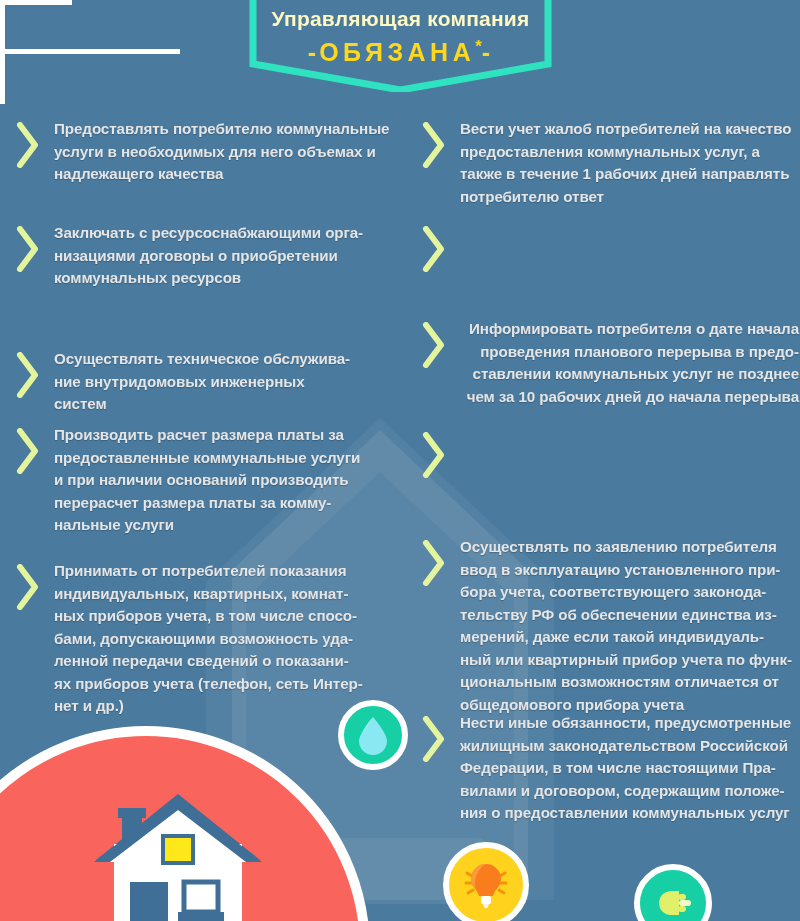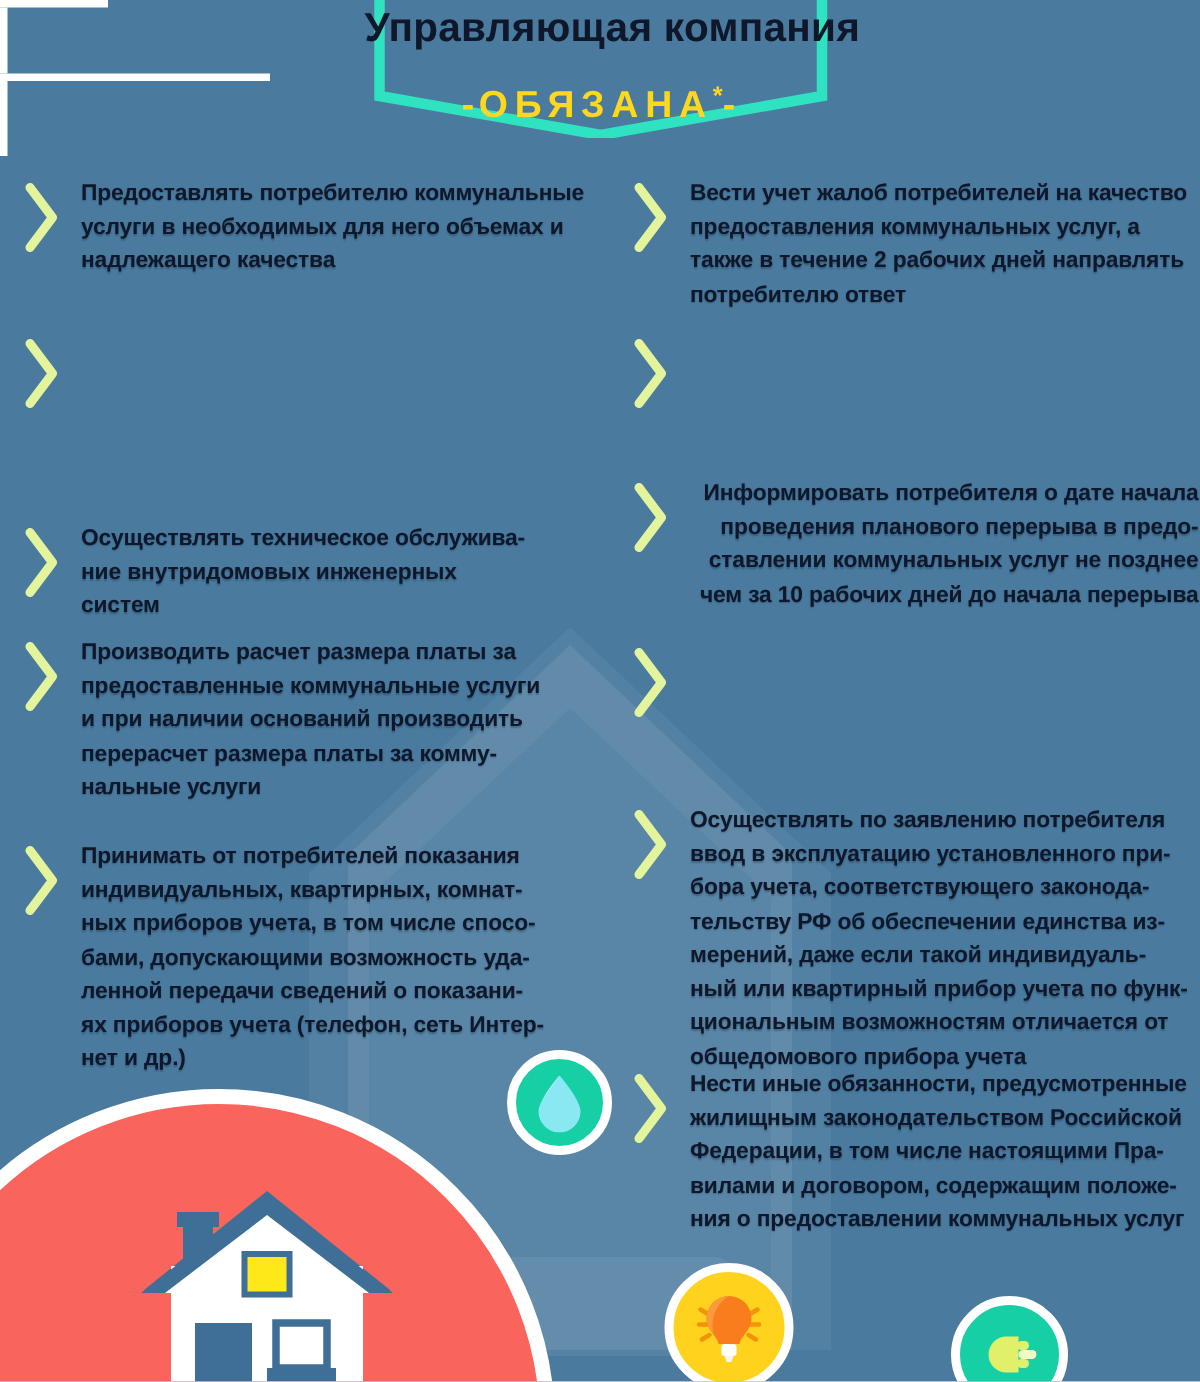--- a/index.html
+++ b/index.html
@@ -35,34 +35,34 @@
   .banner-svg { display: block; }
   .banner-text {
     position: absolute;
     left: 0; top: 0;
     width: 315px;
     text-align: center;
     padding-top: 14px;
     box-sizing: border-box;
   }
   .banner-line1 {
-    color: #0f172a;
-    font-size: 27px;
+    color: #fef9c3;
+    font-size: 21px;
     font-weight: bold;
     letter-spacing: 0.2px;
     line-height: 25px;
     white-space: nowrap;
   }
   .banner-line2 {
     color: #ffd71e;
     font-size: 25px;
     font-weight: bold;
     letter-spacing: 4.5px;
     line-height: 30px;
-    margin-top: 18px;
+    margin-top: 1px;
     white-space: nowrap;
   }
   .banner-line2 .ast { font-size: 17px; vertical-align: super; letter-spacing: 0; }
   .banner-line2 .dash { letter-spacing: 3px; }
 
   
   .col {
     position: absolute;
     top: 118px;
     width: 385px;
@@ -78,21 +78,21 @@
     width: 100%;
   }
   .chev {
     position: absolute;
     left: 8px;
     top: 4px;
     width: 24px;
     height: 46px;
   }
   .ob-text {
-    color: #0f172a;
+    color: #e5e5e5;
     font-size: 15.2px;
     font-weight: bold;
     line-height: 22.5px;
     letter-spacing: -0.1px;
     white-space: pre-line;
     text-shadow: 0 1px 1px rgba(20,50,70,.35);
   }
 
   
   .red-circle {
@@ -177,20 +177,23 @@
       </svg>
       <div class="ob-text">Предоставлять потребителю коммунальные
 услуги в необходимых для него объемах и
 надлежащего качества</div>
     </div>
 
     <div class="obligation" style="position:absolute; top:222px;">
       <svg class="chev" viewBox="0 0 24 46" xmlns="http://www.w3.org/2000/svg">
         <path d="M4 3 L19 23 L4 43" fill="none" stroke="#e4f49c" stroke-width="6" stroke-linecap="round" stroke-linejoin="round"></path>
       </svg>
+      <div class="ob-text">Заключать с ресурсоснабжающими орга-
+низациями договоры о приобретении
+коммунальных ресурсов</div>
     </div>
 
     <div class="obligation" style="position:absolute; top:308px;margin-top:40px;">
       <svg class="chev" viewBox="0 0 24 46" xmlns="http://www.w3.org/2000/svg">
         <path d="M4 3 L19 23 L4 43" fill="none" stroke="#e4f49c" stroke-width="6" stroke-linecap="round" stroke-linejoin="round"></path>
       </svg>
       <div class="ob-text">Осуществлять техническое обслужива-
 ние внутридомовых инженерных
 систем</div>
     </div>
@@ -222,21 +225,21 @@
   </div>
 
   <div class="col col-right" style="top:0;">
 
     <div class="obligation" style="position:absolute; top:118px;">
       <svg class="chev" viewBox="0 0 24 46" xmlns="http://www.w3.org/2000/svg">
         <path d="M4 3 L19 23 L4 43" fill="none" stroke="#e4f49c" stroke-width="6" stroke-linecap="round" stroke-linejoin="round"></path>
       </svg>
       <div class="ob-text">Вести учет жалоб потребителей на качество
 предоставления коммунальных услуг, а
-также в течение 2 рабочих дней направлять
+также в течение 1 рабочих дней направлять
 потребителю ответ</div>
     </div>
 
     <div class="obligation" style="position:absolute; top:222px;">
       <svg class="chev" viewBox="0 0 24 46" xmlns="http://www.w3.org/2000/svg">
         <path d="M4 3 L19 23 L4 43" fill="none" stroke="#e4f49c" stroke-width="6" stroke-linecap="round" stroke-linejoin="round"></path>
       </svg>
     </div>
 
     <div class="obligation" style="position:absolute; top:318px;text-align:right;">

